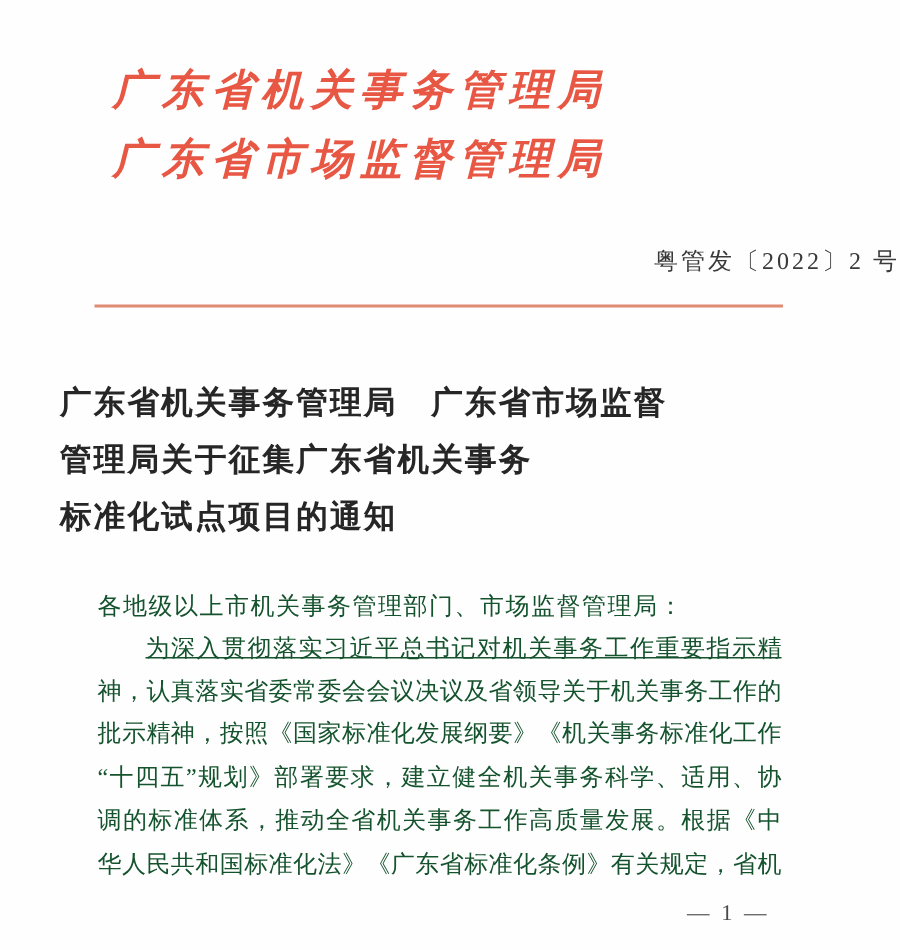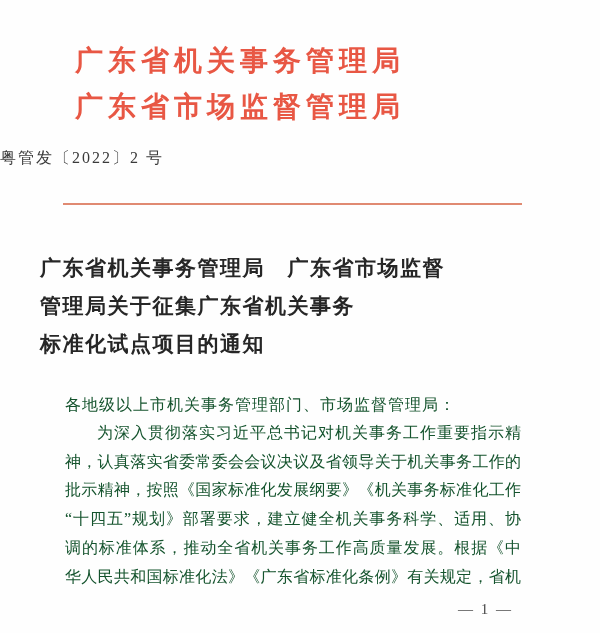--- a/index.html
+++ b/index.html
@@ -17,31 +17,32 @@
   
   .red-header {
     position: absolute; top: 38px; left: 75px; right: 40px;
     color: #e85744;
   }
   .agencies {
     display: inline-block; vertical-align: middle;
     font-size: 28px; font-weight: bold;
     letter-spacing: 5px; line-height: 46px;
     white-space: nowrap;
+    font-style: italic;
   }
   .wenjian {
     position: absolute; left: 349px; top: 18px;
     font-size: 44px; font-weight: bold;
     letter-spacing: 2px; white-space: nowrap;
     color: #e85744;
   }
   
   .doc-number {
-    position: absolute; top: 148px; left: 0; width: 600px;
-    text-align: left; font-size: 16px; color: #3a3a3a;
+    position: absolute; top: 164px; left: 0; width: 600px;
+    text-align: right; font-size: 16px; color: #3a3a3a;
     letter-spacing: 2px;
   }
   
   .red-rule {
     position: absolute; top: 203px; left: 63px;
     width: 459px; height: 2px;
     background: #e08a72;
   }
   
   .title {
@@ -58,21 +59,21 @@
   .salutation {
     line-height: 29px; text-align: left; letter-spacing: 1px;
     white-space: nowrap;
   }
   .pline {
     line-height: 28.7px;
     text-align: justify;
     text-align-last: justify;
     text-justify: inter-character;
   }
-  .pline.indent { text-indent: 2em; }
+  .pline.indent { text-indent: 2em; text-decoration: underline; }
   
   .page-number {
     position: absolute; top: 601px; left: 458px;
     font-size: 15px; color: #4a4a4a; letter-spacing: 2px;
     white-space: nowrap;
   }
 </style>
 </head>
 <body>
 

